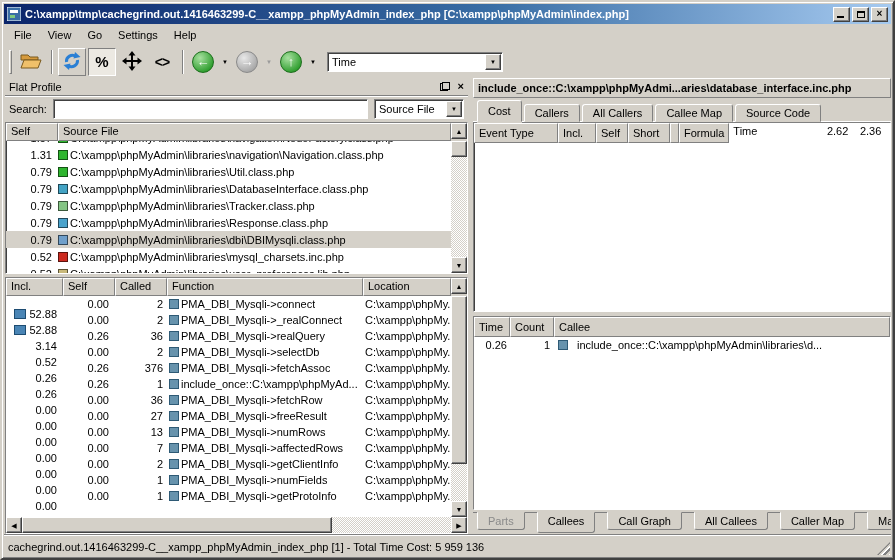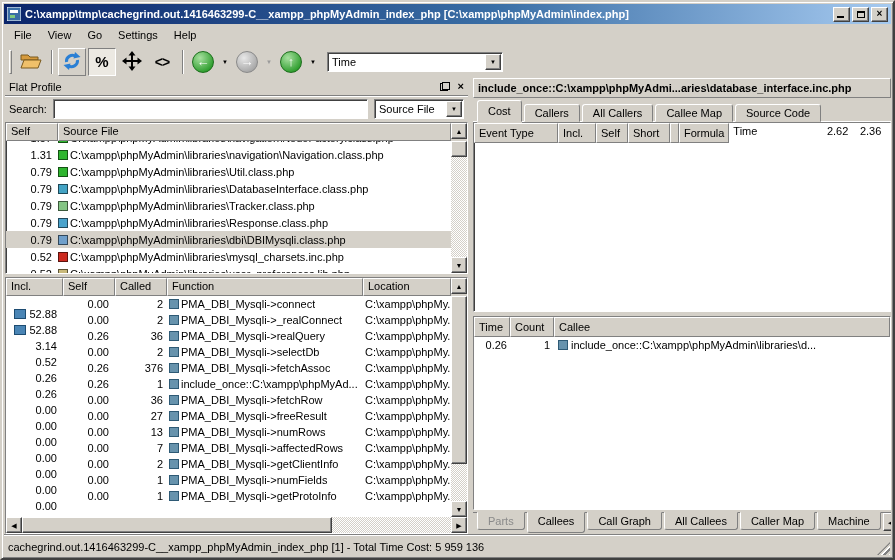--- a/index.html
+++ b/index.html
@@ -129,21 +129,21 @@
   
   .fn-header { flex:0 0 20px; height:20px; background:#d4d0c8; border:1px solid; border-color:#fff #808080 #808080 #fff;
     font-weight:bold; display:flex; align-items:center; padding:0 4px; white-space:nowrap; overflow:hidden; margin-bottom:2px; }
   .tabbar { flex:0 0 22px; height:22px; display:flex; align-items:flex-end; padding-left:4px; position:relative; }
   .tabbar::after { content:""; position:absolute; left:0; right:0; bottom:0; height:1px; background:#fff; }
   .tab { height:18px; padding:2px 10px 0; margin-right:2px; background:#d4d0c8;
     border:1px solid; border-color:#fff #808080 transparent #fff; border-radius:3px 3px 0 0; white-space:nowrap; z-index:1; }
   .tab.active { height:22px; padding-top:4px; z-index:3; box-shadow:0 1px 0 #d4d0c8; }
   .tabbar-bottom { flex:0 0 22px; height:22px; display:flex; align-items:flex-start; padding-left:4px; position:relative; }
   .tabbar-bottom::before { content:""; position:absolute; left:0; right:0; top:0; height:1px; background:#808080; }
-  .btab { height:18px; padding:2px 10px 0; margin-right:2px; background:#d4d0c8;
+  .btab { height:18px; padding:2px 10px 0; margin-right:12px; background:#d4d0c8;
     border:1px solid; border-color:transparent #808080 #808080 #fff; border-radius:0 0 3px 3px; white-space:nowrap; z-index:1; }
   .btab.active { height:21px; margin-top:0; z-index:3; box-shadow:0 -1px 0 #d4d0c8; }
   .btab.disabled { color:#8a8a8a; }
   .tab-scroll { margin-left:auto; display:flex; margin-top:1px; }
   .tab-scroll .sb-btn { width:17px; height:18px; font-size:7px; }
 
   .types-table { flex:0 0 190px; height:190px; display:flex; margin-bottom:4px; }
   .tt-ev { width:84px; flex:0 0 84px; }
   .tt-incl { width:38px; flex:0 0 38px; }
   .tt-self { width:32px; flex:0 0 32px; }
@@ -157,21 +157,21 @@
   .tc-self { width:32px; flex:0 0 32px; text-align:right; padding-right:2px; }
   .tc-short { width:51px; flex:0 0 51px; text-align:center; }
   .tc-formula { flex:1; padding-left:4px; }
 
   .callees-table { flex:1; display:flex; flex-direction:column; margin-bottom:2px; }
   .ct-time { width:36px; flex:0 0 36px; }
   .ct-count { width:44px; flex:0 0 44px; }
   .ct-callee { flex:1; }
   .cc-time { width:36px; flex:0 0 36px; text-align:right; padding-right:3px; }
   .cc-count { width:44px; flex:0 0 44px; text-align:right; padding-right:4px; }
-  .cc-callee { flex:1; display:flex; align-items:center; gap:3px; padding-left:4px; overflow:hidden; white-space:nowrap; }
+  .cc-callee { flex:1; display:flex; align-items:center; gap:9px; padding-left:4px; overflow:hidden; white-space:nowrap; }
 
   .hdr20 { flex:0 0 20px; height:20px; }
   .hdr20 .hdr-cell { padding-top:3px; }
 
   
   .statusbar { flex:0 0 22px; height:22px; border-top:1px solid #808080; box-shadow:0 1px 0 #fff inset;
     display:flex; align-items:center; padding:2px 4px 0; position:relative; }
   .grip { position:absolute; right:1px; bottom:1px; width:13px; height:13px;
     background:repeating-linear-gradient(135deg, transparent 0 2px, #fff 2px 3px, #808080 3px 5px);
     clip-path:polygon(100% 0, 100% 100%, 0 100%); }

